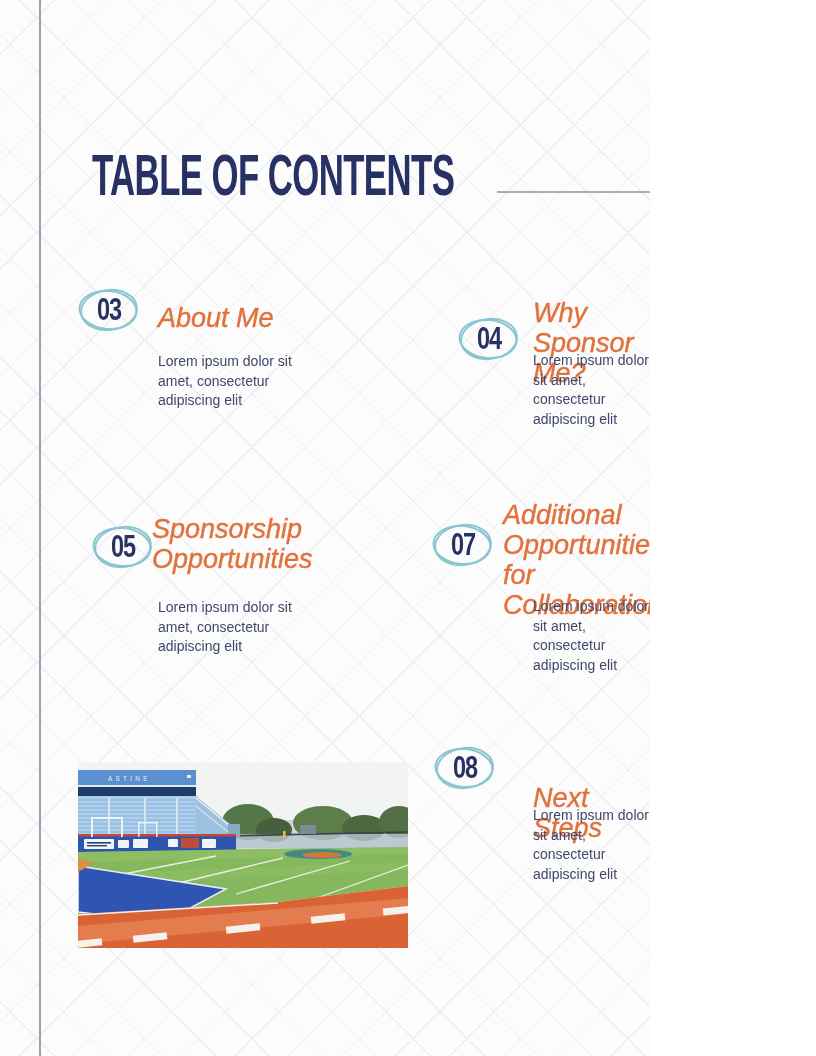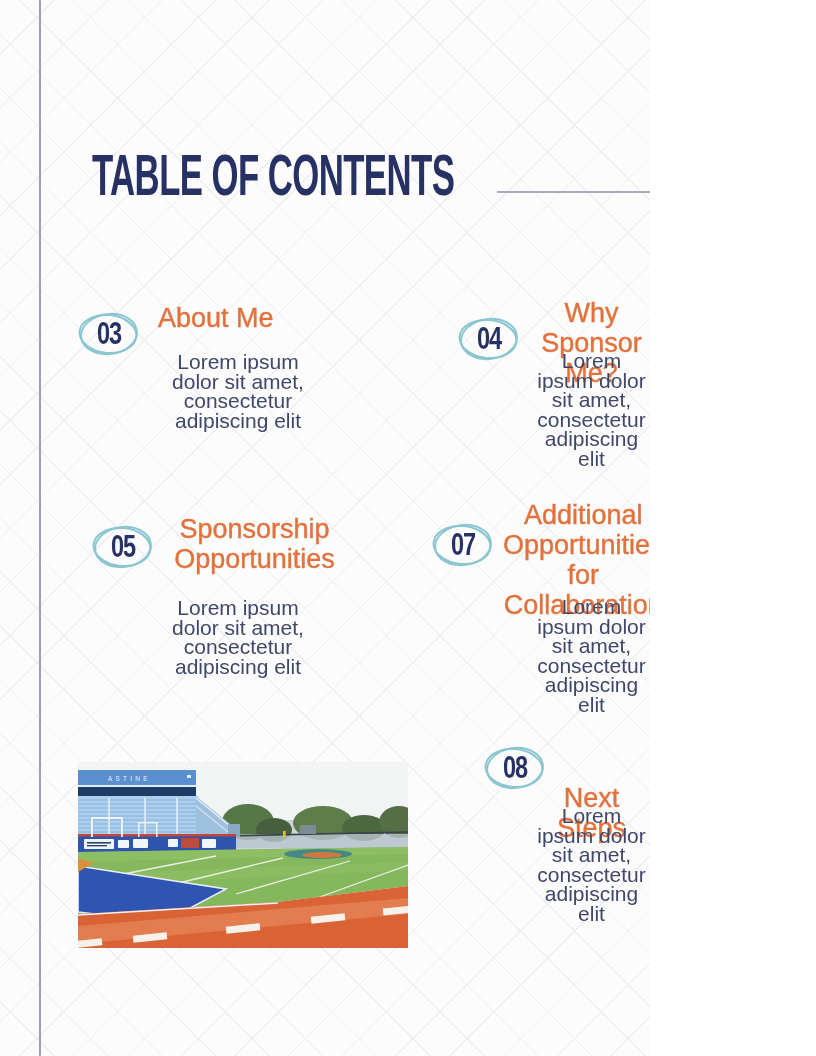--- a/index.html
+++ b/index.html
@@ -5,21 +5,20 @@
   * { margin:0; padding:0; box-sizing:border-box; }
   html,body { width:816px; height:1056px; }
   body { font-family:"Liberation Sans", sans-serif; }
 
   .page {
     position:relative; width:650px; height:1056px; overflow:hidden;
     background-color:#FCFCFD;
     background-image:
       repeating-linear-gradient(45deg,  #ECEEF2 0px, #ECEEF2 1px, transparent 1px, transparent 38px),
       repeating-linear-gradient(135deg, #ECEEF2 0px, #ECEEF2 1px, transparent 1px, transparent 38px);
-    text-align: center;
   }
 
   .edge-line {
     position:absolute; left:39px; top:0; width:2px; height:1056px;
     background:linear-gradient(90deg,#b9bcc8,#7e8496 50%,#b9bcc8);
   }
 
   .title {
     position:absolute; left:92px; top:146px;
     font-size:58px; line-height:1; font-weight:bold; letter-spacing:-1px;
@@ -34,32 +33,32 @@
   .badge { position:absolute; width:62px; height:52px; }
   .badge svg { position:absolute; inset:0; width:62px; height:52px; }
   .badge-num {
     position:absolute; inset:0; display:flex; align-items:center; justify-content:center;
     font-size:31px; font-weight:bold; letter-spacing:-1.5px; color:#283163;
     transform:scaleX(0.76);
   }
 
   .entry-title {
     position:absolute; font-size:27px; line-height:30px; font-weight:normal;
-    color:#E2713B; -webkit-text-stroke:0.4px #E2713B; max-width:250px;
+    color:#E2713B; -webkit-text-stroke:0.4px #E2713B; max-width:250px;font-style:italic;
   }
   .entry-desc {
-    position:absolute; font-size:21px; line-height:19.5px; color:#3F4868;
+    position:absolute; font-size:14px; line-height:19.5px; color:#3F4868;
     max-width:160px;
   }
 
-  .b0{left:78px;top:308px}  .t0{left:158px;top:303px}  .d0{left:158px;top:352px}
+  .b0{left:78px;top:284px}  .t0{left:158px;top:303px}  .d0{left:158px;top:352px}
   .b1{left:458px;top:313px} .t1{left:533px;top:298px}  .d1{left:533px;top:351px}
-  .b2{left:92px;top:521px}  .t2{left:162px;top:514px;max-width:185px} .d2{left:158px;top:598px}
+  .b2{left:92px;top:521px}  .t2{left:152px;top:514px;max-width:185px} .d2{left:158px;top:598px}
   .b3{left:432px;top:519px} .t3{left:503px;top:500px;max-width:245px} .d3{left:533px;top:597px}
-  .b4{left:484px;top:742px} .t4{left:533px;top:783px}  .d4{left:533px;top:806px}
+  .b4{left:434px;top:742px} .t4{left:533px;top:783px}  .d4{left:533px;top:806px}
 
   .photo { position:absolute; left:78px; top:762px; width:330px; height:186px; }
   .stand-text { fill:#ECF2F8; font-size:6.5px; letter-spacing:3.2px; font-family:"Liberation Sans",sans-serif; }
 </style>
 </head>
 <body>
 
 <div class="page">
 
   <div class="edge-line"></div>

